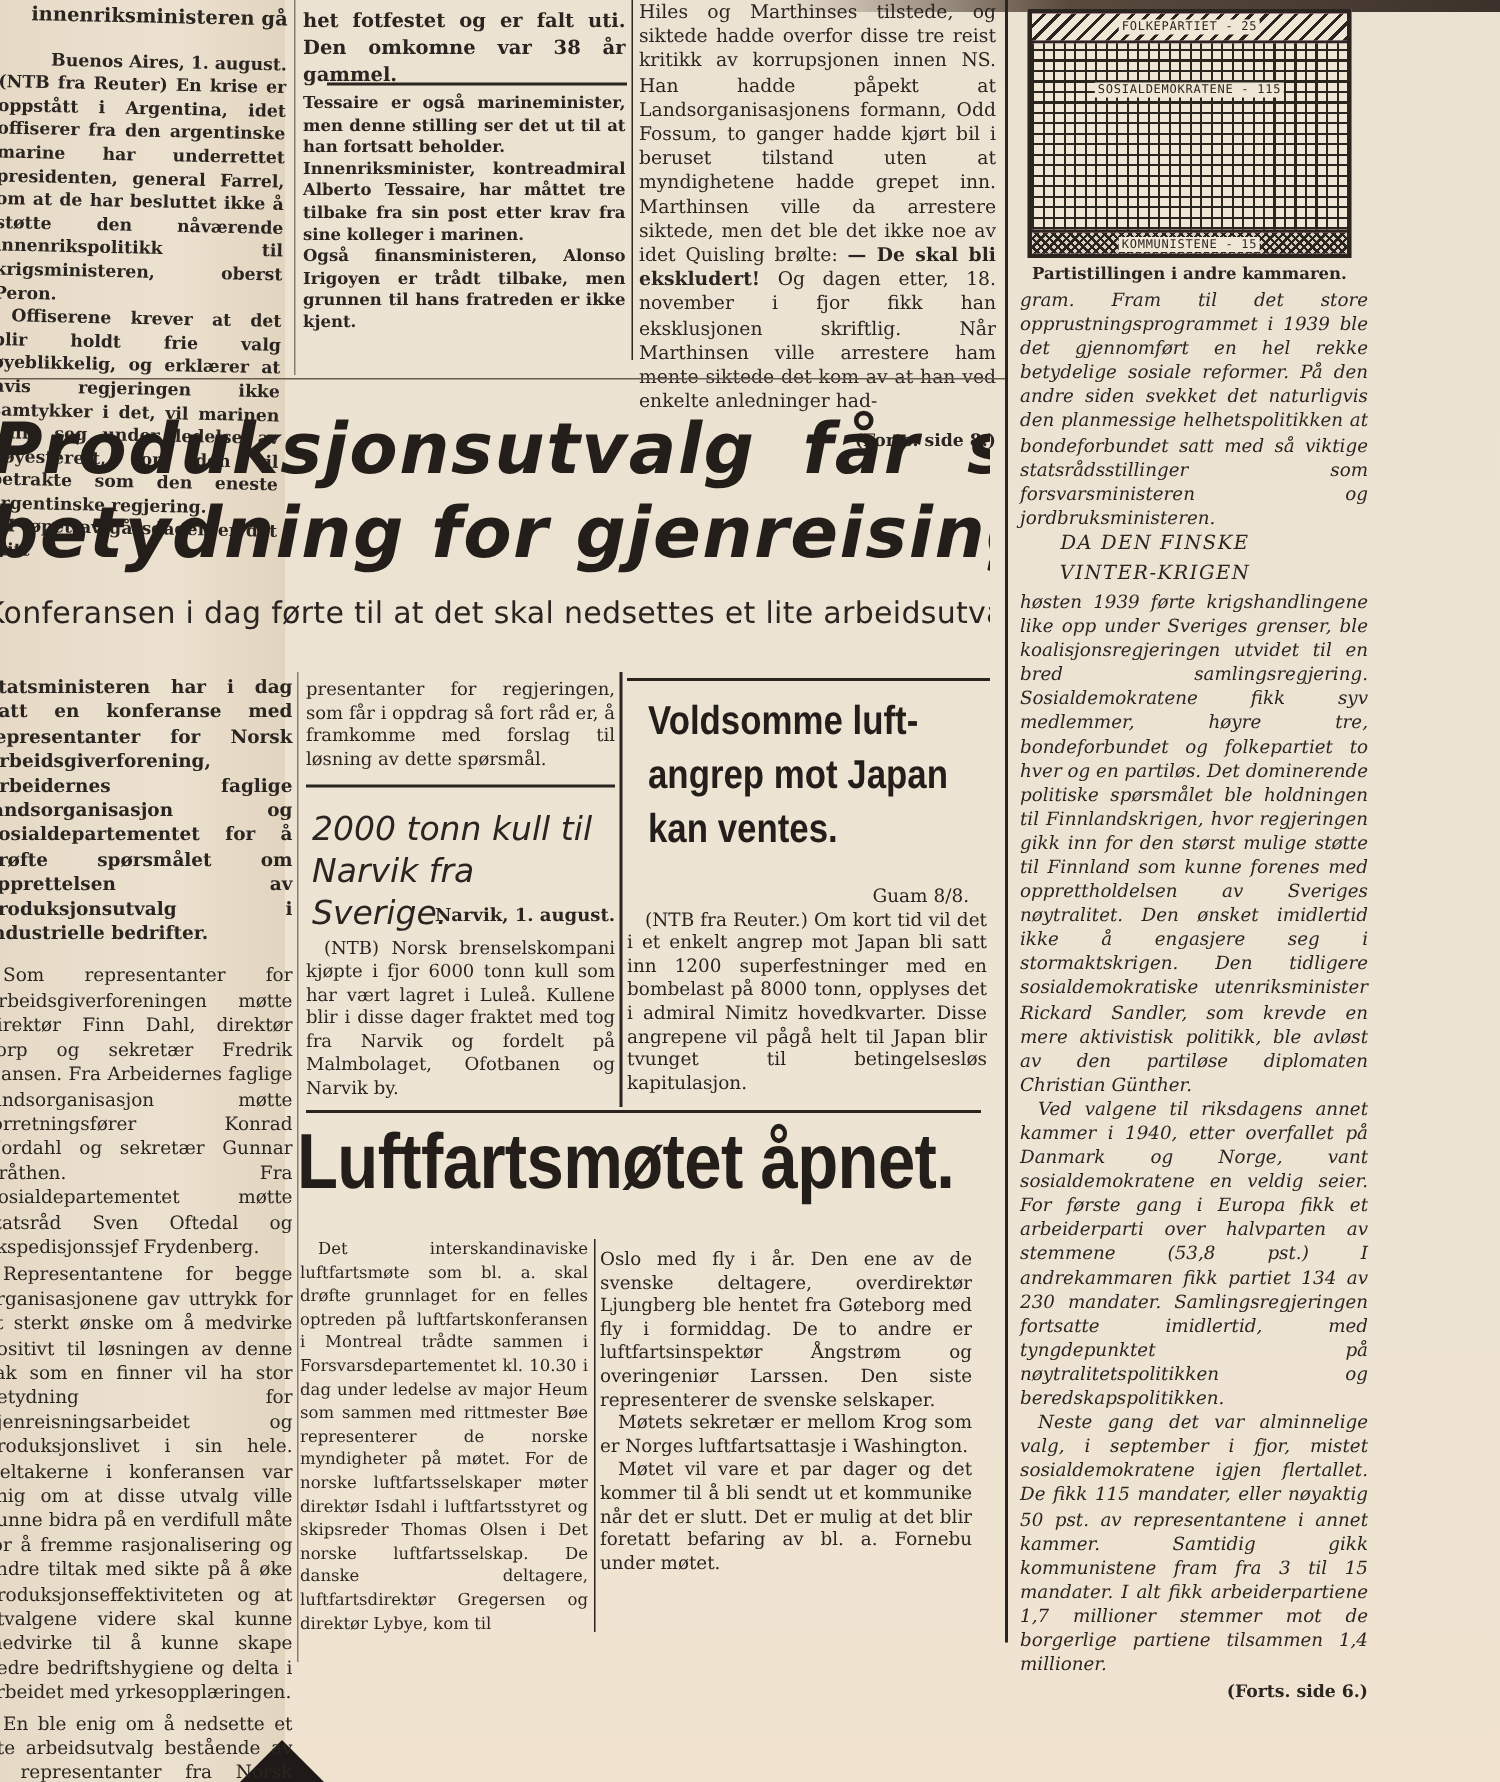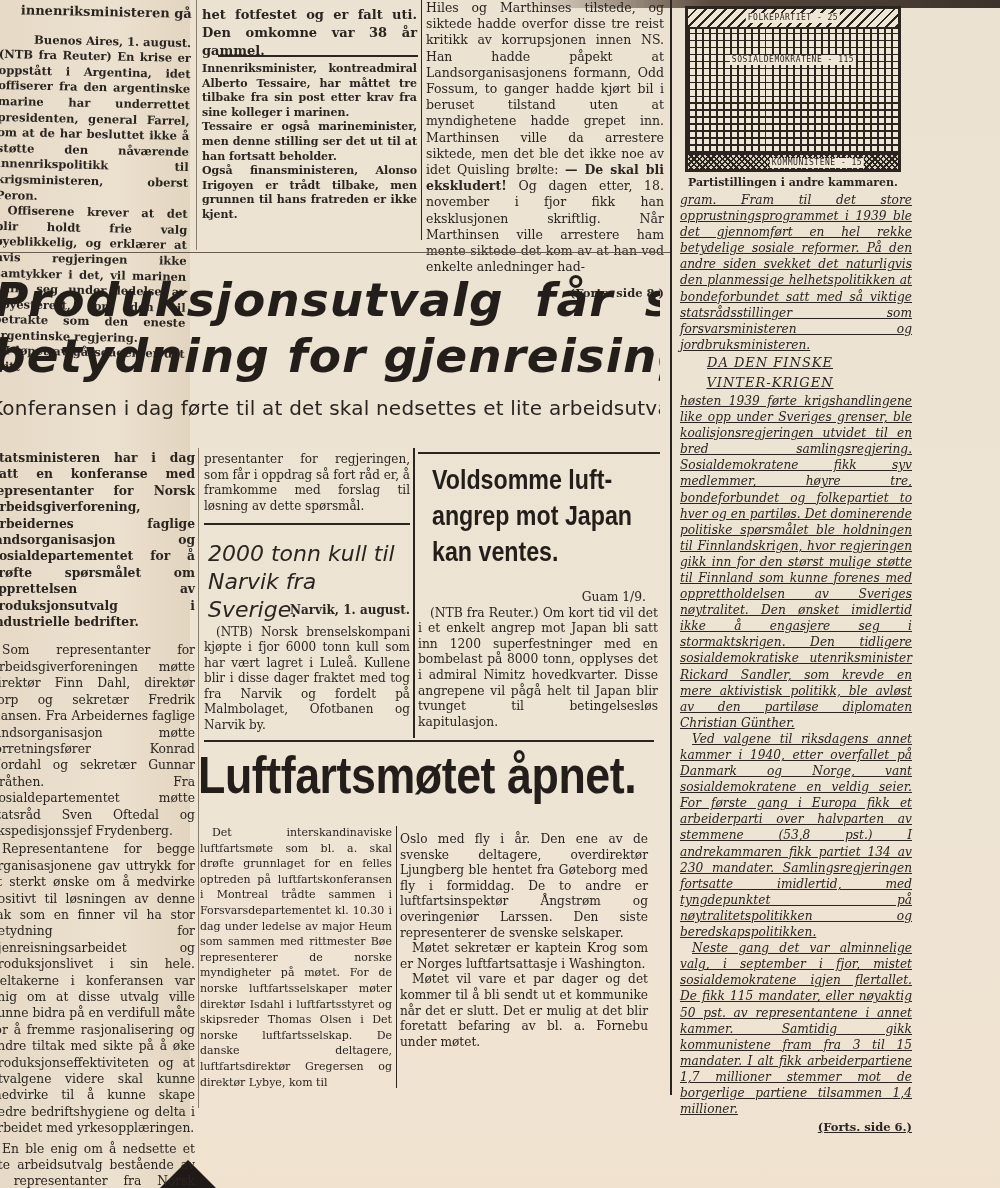--- a/index.html
+++ b/index.html
@@ -88,21 +88,21 @@
   }
   .seg-label {
     position: absolute; left: 50%; transform: translateX(-50%);
     background: #efe6d6; font-family: "DejaVu Sans Mono", monospace; font-size: 8px; line-height: 10px;
     padding: 0 2px; white-space: nowrap; color: #2b2520; letter-spacing: 0.5px;
   }
   .caption {
     position: absolute; left: 688px; top: 176px; width: 212px;
     font-family: "DejaVu Serif", serif; font-weight: bold; font-size: 11px; color: #2a2520;
   }
-  .right-col { font-style: italic; font-family: "DejaVu Serif", serif; text-decoration: underline; }
+  .right-col { font-style: italic; font-family: "DejaVu Serif", serif; }
   .section-head { font-style: italic; font-size: 13px; line-height: 20px; letter-spacing: 1px; margin: 14px 0 4px 0; }
   .forts { font-weight: bold; text-align: right; font-size: 11.5px; }
   .tilt-left { transform: rotate(1.2deg); transform-origin: left top; }
 </style>
 </head>
 <body>
 
 <div class="page-left"></div>
 <div class="page-right"></div>
 <div class="shadow-top"></div>
@@ -116,22 +116,22 @@
   <p class="indent">I løpet av gårsdagen er det blitt</p>
 </div>
 
 <div class="rule-v" style="left:196px; top:0; height:250px; width:1px; background:#8a7d6c;"></div>
 
 <div class="blk txt bold" style="left:202px; top:6px; width:215px; font-size:11.5px; line-height:15.5px;">
   <p style="font-size:13px; line-height:18px;">het fotfestet og er falt uti. Den omkomne var 38 år gammel.</p>
 </div>
 <div class="rule-h" style="left:218px; top:55px; width:200px;"></div>
 <div class="blk txt bold" style="left:202px; top:62px; width:215px; font-size:11px; line-height:14.6px;">
+  <p>Tessaire er også marineminister, men denne stilling ser det ut til at han fortsatt beholder.</p>
   <p>Innenriksminister, kontreadmiral Alberto Tessaire, har måttet tre tilbake fra sin post etter krav fra sine kolleger i marinen.</p>
-  <p>Tessaire er også marineminister, men denne stilling ser det ut til at han fortsatt beholder.</p>
   <p>Også finansministeren, Alonso Irigoyen er trådt tilbake, men grunnen til hans fratreden er ikke kjent.</p>
 </div>
 
 <div class="rule-v" style="left:421px; top:0; height:240px; width:1px;"></div>
 
 <div class="blk txt" style="left:426px; top:0; width:238px; font-size:12.5px; line-height:16.2px;">
   <p>
     <span>Hiles og Marthinses tilstede, og siktede hadde overfor disse tre reist kritikk av korrupsjonen innen NS. Han hadde påpekt at Landsorganisasjonens formann, Odd Fossum, to ganger hadde kjørt bil i beruset tilstand uten at myndighetene hadde grepet inn. Marthinsen ville da arrestere siktede, men det ble det ikke noe av idet Quisling brølte:</span>
     <span class="bold">— De skal bli ekskludert!</span>
     <span>Og dagen etter, 18. november i fjor fikk han eksklusjonen skriftlig. Når Marthinsen ville arrestere ham mente siktede det kom av at han ved enkelte anledninger had-</span>
@@ -142,21 +142,21 @@
 <div class="rule-v" style="left:670px; top:0; height:1095px;"></div>
 
 <div class="chart-box">
   <div class="seg seg-folk">
     <span class="seg-label" style="top:4px;">FOLKEPARTIET - 25</span>
   </div>
   <div class="seg seg-sos">
     <span class="seg-label" style="top:26px;text-align:center;">SOSIALDEMOKRATENE - 115</span>
   </div>
   <div class="seg seg-kom">
-    <span class="seg-label" style="top:3px;margin-left:24px;">KOMMUNISTENE - 15</span>
+    <span class="seg-label" style="top:3px;">KOMMUNISTENE - 15</span>
   </div>
 </div>
 <div class="caption">Partistillingen i andre kammaren.</div>
 
 <div class="rule-h" style="left:0; top:252px; width:670px; height:1px; background:#6a5d50;"></div>
 <div class="headline-main">
   <span class="l1">Produksjonsutvalg får stor</span>
   <span class="l2">betydning for gjenreisingen.</span>
 </div>
 <div class="subhead-main" style="text-indent:-10px;">Konferansen i dag førte til at det skal nedsettes et lite arbeidsutvalg.</div>
@@ -186,36 +186,36 @@
 
 <div class="rule-v" style="left:413px; top:448px; height:290px;"></div>
 <div class="rule-h" style="left:418px; top:452px; width:242px;"></div>
 
 <div class="head-japan">
   <div>Voldsomme luft-</div>
   <div>angrep mot Japan</div>
   <div>kan ventes.</div>
 </div>
 <div class="blk txt" style="left:418px; top:590px; width:240px; font-size:12.3px; line-height:15.6px;">
-  <p class="dateline" style="padding-right:12px;">Guam 1/9.</p>
+  <p class="dateline" style="padding-right:12px;">Guam 8/8.</p>
   <p class="indent">(NTB fra Reuter.) Om kort tid vil det i et enkelt angrep mot Japan bli satt inn 1200 superfestninger med en bombelast på 8000 tonn, opplyses det i admiral Nimitz hovedkvarter. Disse angrepene vil pågå helt til Japan blir tvunget til betingelsesløs kapitulasjon.</p>
 </div>
 
 <div class="rule-h" style="left:204px; top:740px; width:450px;"></div>
 <div class="head-luft">Luftfartsmøtet åpnet.</div>
 
 <div class="blk txt" style="left:200px; top:825px; width:192px; font-size:11px; line-height:15.6px;">
   <p class="indent">Det interskandinaviske luftfartsmøte som bl. a. skal drøfte grunnlaget for en felles optreden på luftfartskonferansen i Montreal trådte sammen i Forsvarsdepartementet kl. 10.30 i dag under ledelse av major Heum som sammen med rittmester Bøe representerer de norske myndigheter på møtet. For de norske luftfartsselskaper møter direktør Isdahl i luftfartsstyret og skipsreder Thomas Olsen i Det norske luftfartsselskap. De danske deltagere, luftfartsdirektør Gregersen og direktør Lybye, kom til</p>
 </div>
 
 <div class="rule-v" style="left:396px; top:826px; height:262px; width:1px;"></div>
 
 <div class="blk txt" style="left:400px; top:832px; width:248px; font-size:12.2px; line-height:15.6px;">
   <p>Oslo med fly i år. Den ene av de svenske deltagere, overdirektør Ljungberg ble hentet fra Gøteborg med fly i formiddag. De to andre er luftfartsinspektør Ångstrøm og overingeniør Larssen. Den siste representerer de svenske selskaper.</p>
-  <p class="indent">Møtet sekretær er kaptein Krog som er Norges luftfartsattasje i Washington.</p>
+  <p class="indent">Møtets sekretær er mellom Krog som er Norges luftfartsattasje i Washington.</p>
   <p class="indent">Møtet vil vare et par dager og det kommer til å bli sendt ut et kommunike når det er slutt. Det er mulig at det blir foretatt befaring av bl. a. Fornebu under møtet.</p>
 </div>
 
 <div class="blk txt right-col" style="left:680px; top:192px; width:232px; font-size:12.2px; line-height:16.1px;">
   <p>gram. Fram til det store opprustningsprogrammet i 1939 ble det gjennomført en hel rekke betydelige sosiale reformer. På den andre siden svekket det naturligvis den planmessige helhetspolitikken at bondeforbundet satt med så viktige statsrådsstillinger som forsvarsministeren og jordbruksministeren.</p>
   <p class="section-head" style="text-align:center; width:180px;">DA DEN FINSKE VINTER-KRIGEN</p>
   <p>høsten 1939 førte krigshandlingene like opp under Sveriges grenser, ble koalisjonsregjeringen utvidet til en bred samlingsregjering. Sosialdemokratene fikk syv medlemmer, høyre tre, bondeforbundet og folkepartiet to hver og en partiløs. Det dominerende politiske spørsmålet ble holdningen til Finnlandskrigen, hvor regjeringen gikk inn for den størst mulige støtte til Finnland som kunne forenes med opprettholdelsen av Sveriges nøytralitet. Den ønsket imidlertid ikke å engasjere seg i stormaktskrigen. Den tidligere sosialdemokratiske utenriksminister Rickard Sandler, som krevde en mere aktivistisk politikk, ble avløst av den partiløse diplomaten Christian Günther.</p>
   <p class="indent">Ved valgene til riksdagens annet kammer i 1940, etter overfallet på Danmark og Norge, vant sosialdemokratene en veldig seier. For første gang i Europa fikk et arbeiderparti over halvparten av stemmene (53,8 pst.) I andrekammaren fikk partiet 134 av 230 mandater. Samlingsregjeringen fortsatte imidlertid, med tyngdepunktet på nøytralitetspolitikken og beredskapspolitikken.</p>
   <p class="indent">Neste gang det var alminnelige valg, i september i fjor, mistet sosialdemokratene igjen flertallet. De fikk 115 mandater, eller nøyaktig 50 pst. av representantene i annet kammer. Samtidig gikk kommunistene fram fra 3 til 15 mandater. I alt fikk arbeiderpartiene 1,7 millioner stemmer mot de borgerlige partiene tilsammen 1,4 millioner.</p>
   <p class="forts" style="font-style:normal; margin-top:2px;">(Forts. side 6.)</p>

